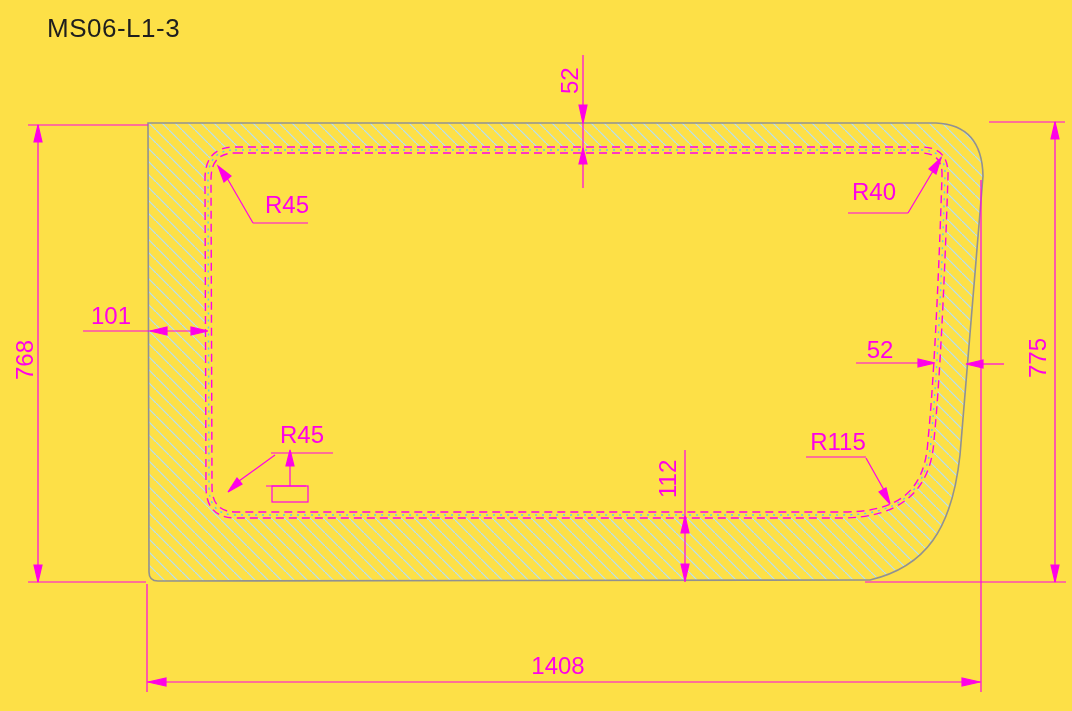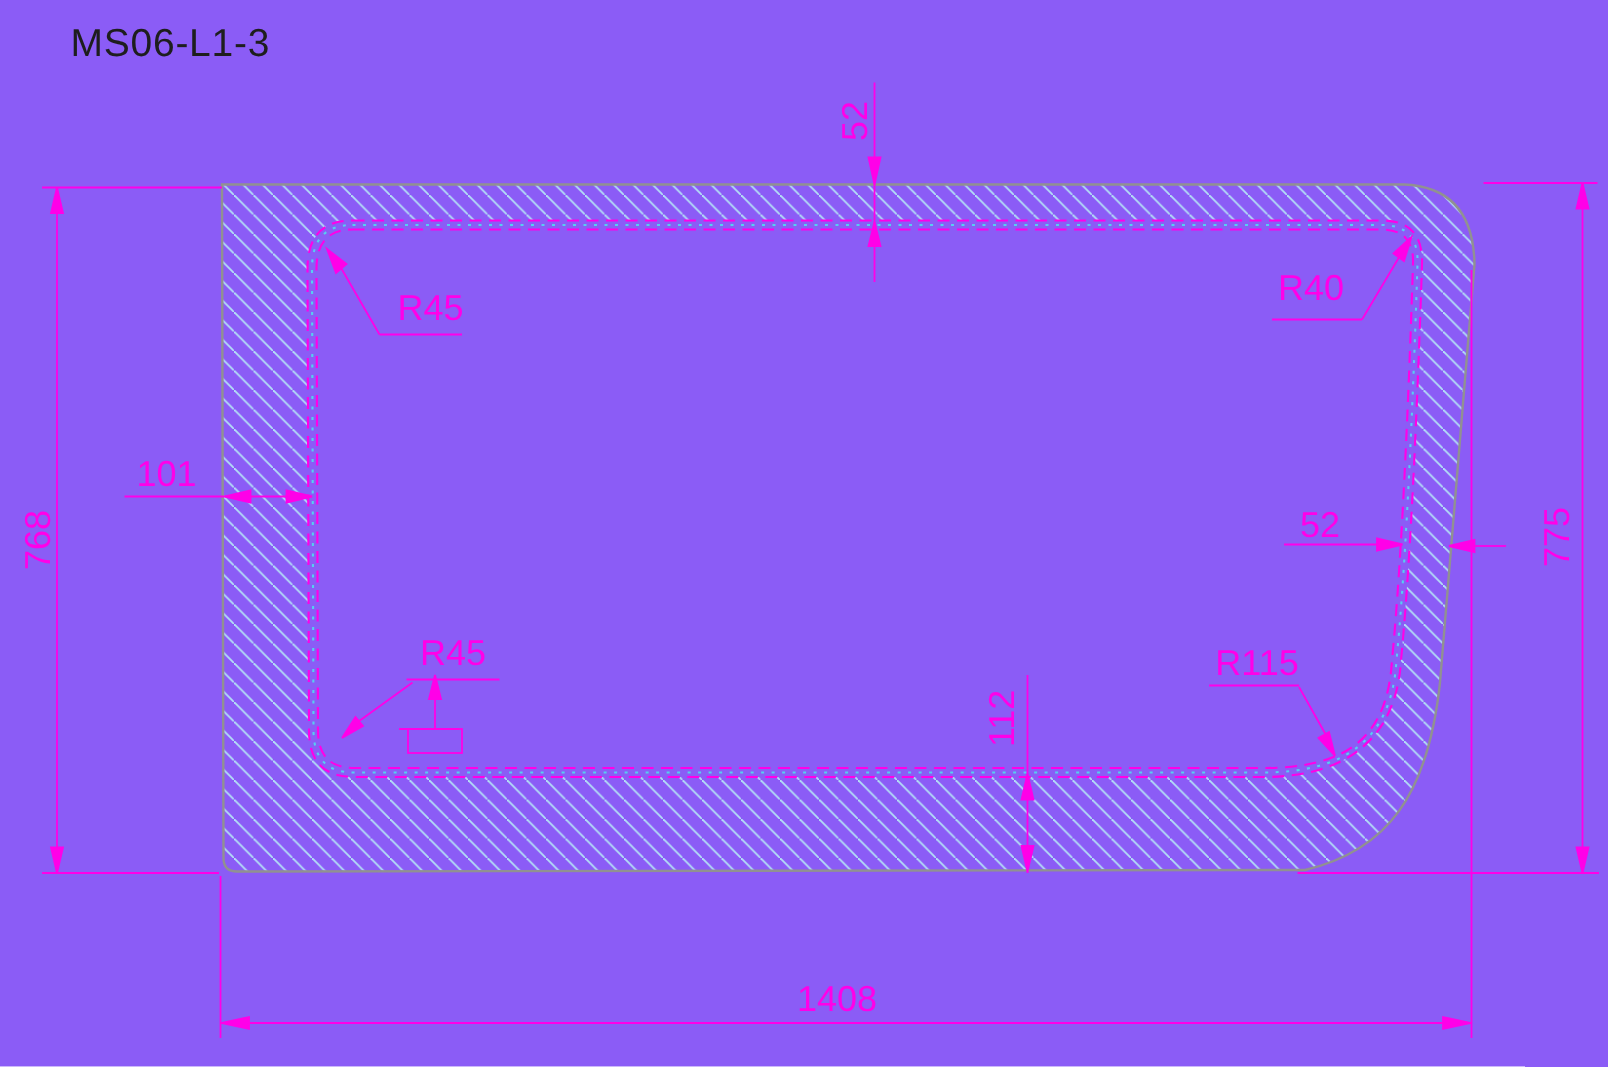--- a/index.html
+++ b/index.html
@@ -1,16 +1,16 @@
 <!DOCTYPE html>
 <html><head>
 <meta charset="utf-8">
 <style>
   html,body{margin:0;padding:0;background:#ffffff;}
-  #stage{position:relative;width:1072px;height:711px;background:#8b5cf6;overflow:hidden;
+  #stage{position:relative;width:1072px;height:711px;background:#fde047;overflow:hidden;
          font-family:"Liberation Sans", sans-serif;}
   svg text{font-family:"Liberation Sans", sans-serif;}
   .dimtxt{font-size:24px;}
   .title{font-size:26px;fill:#1e1e1e;letter-spacing:0.5px;}
 </style>
 </head>
 <body>
 
 <div id="stage">
 <svg width="1072" height="711" viewBox="0 0 1072 711">

